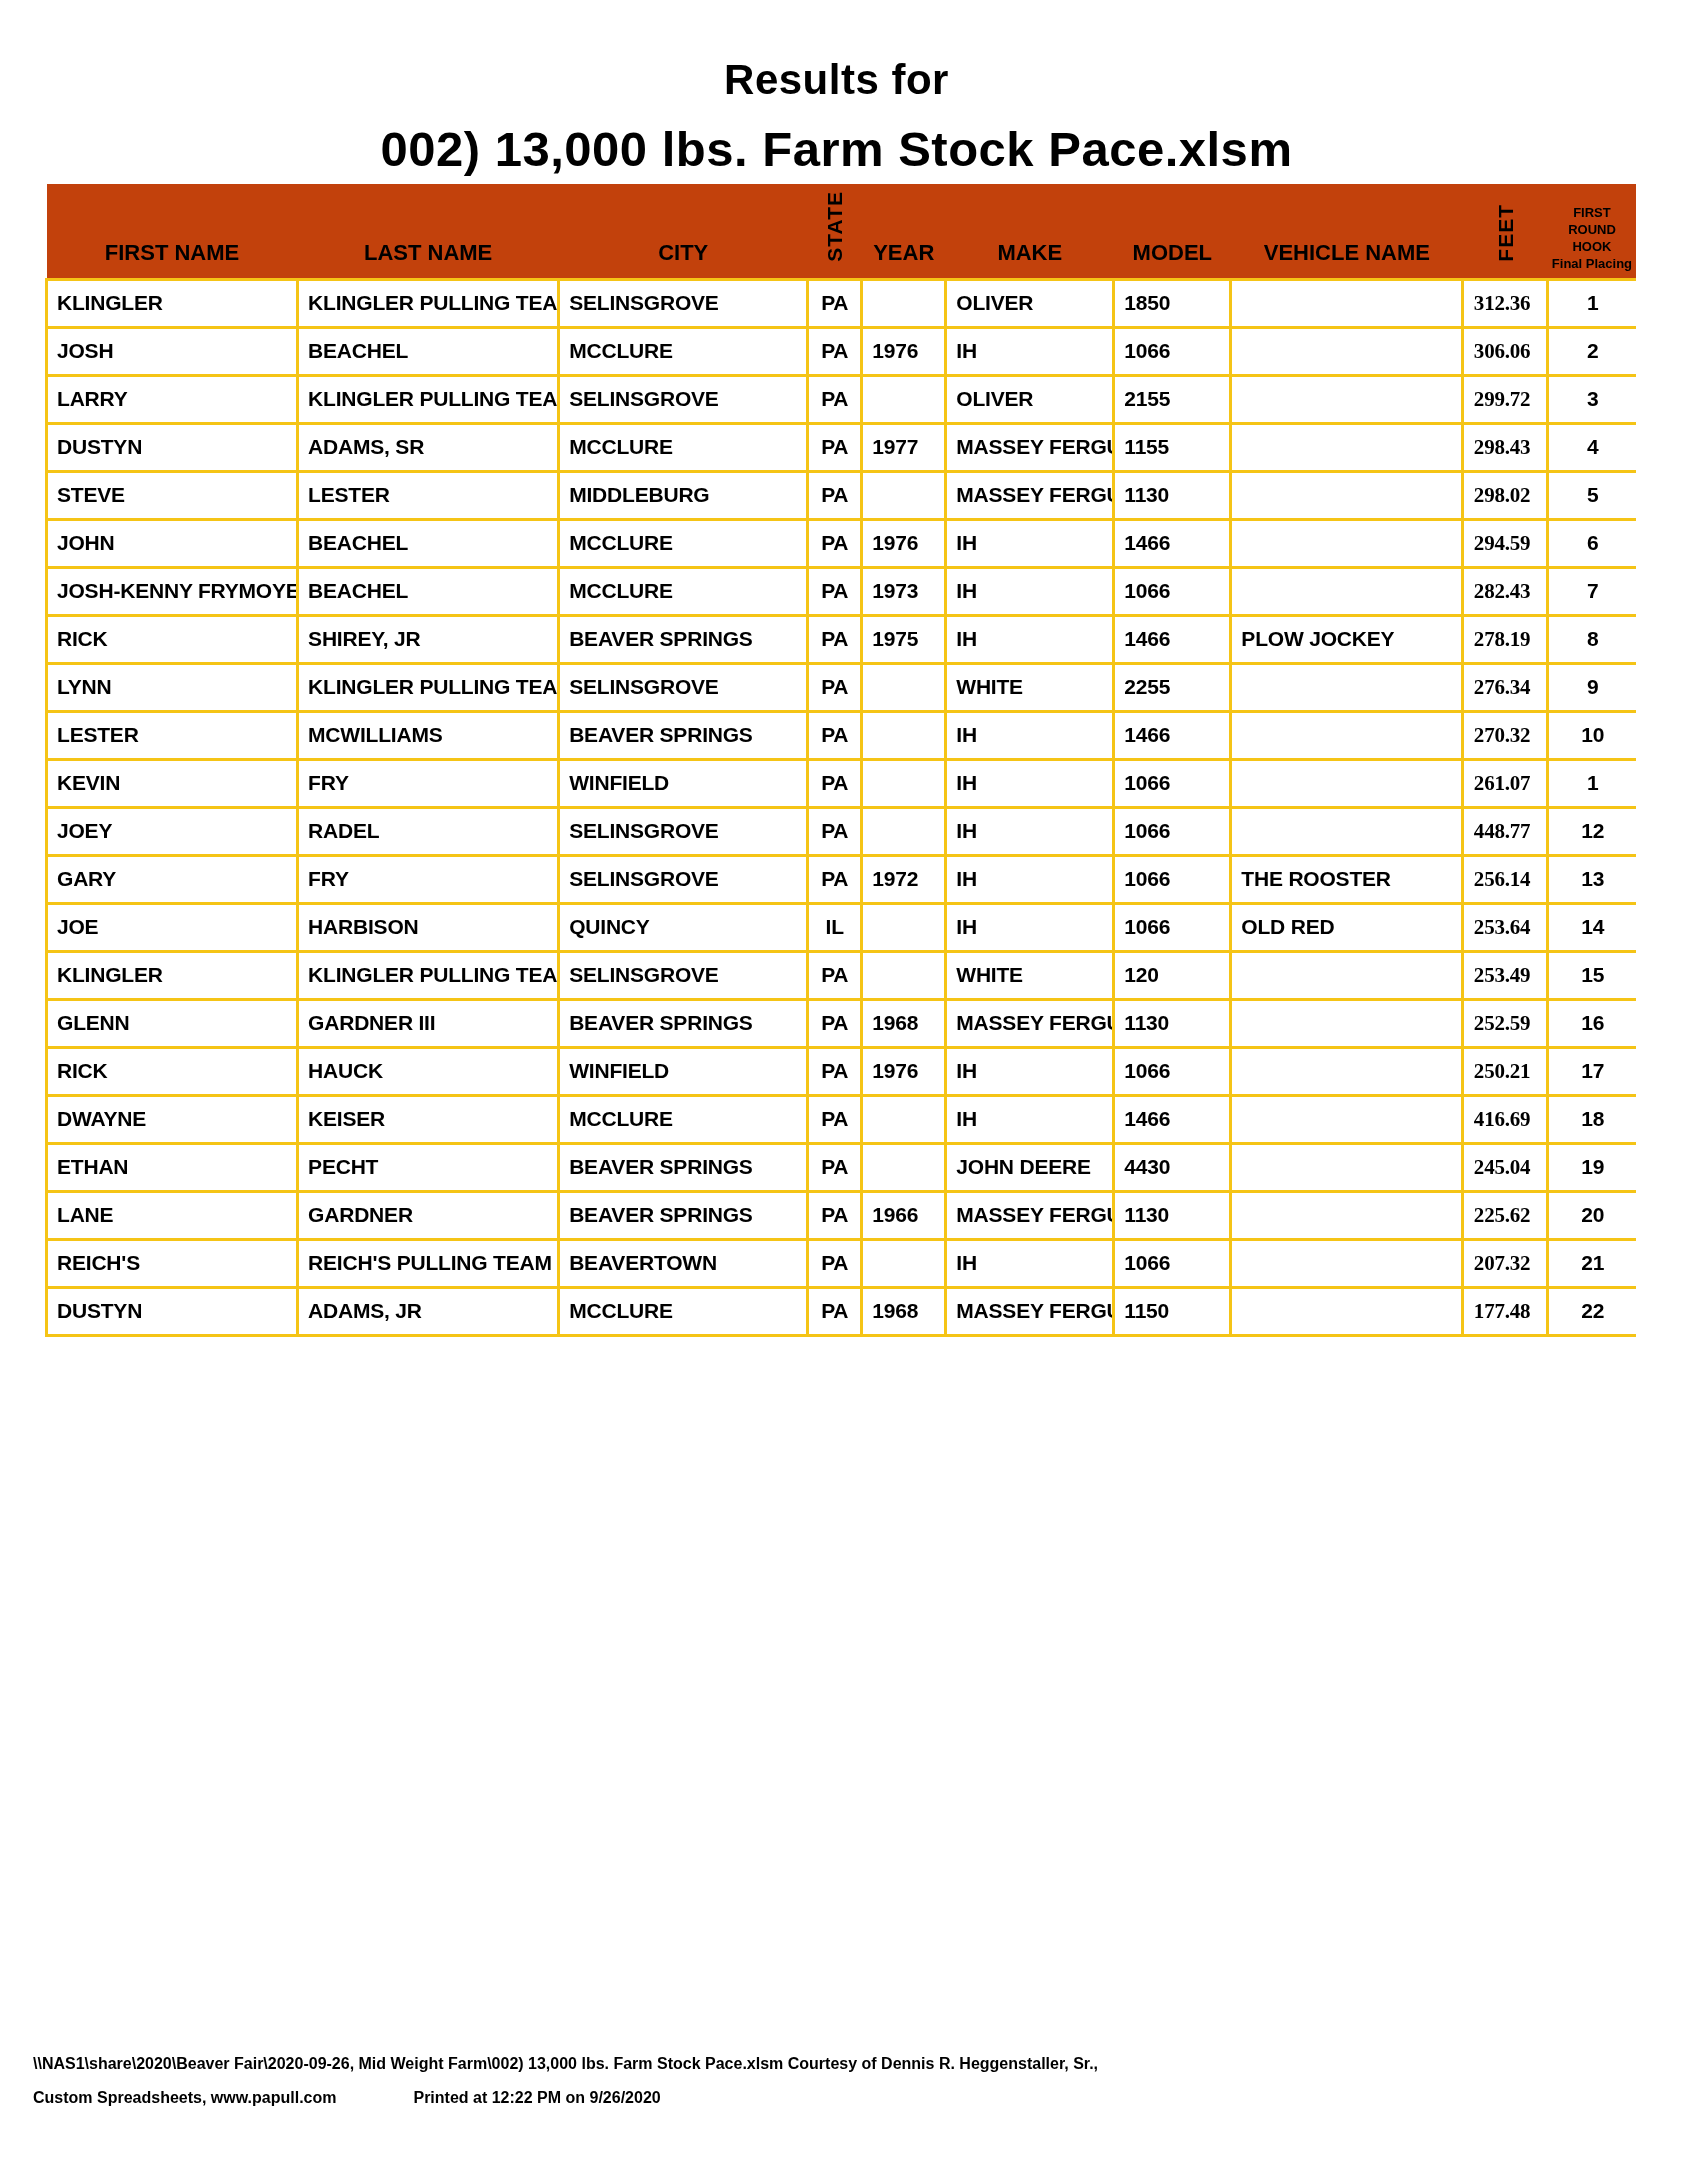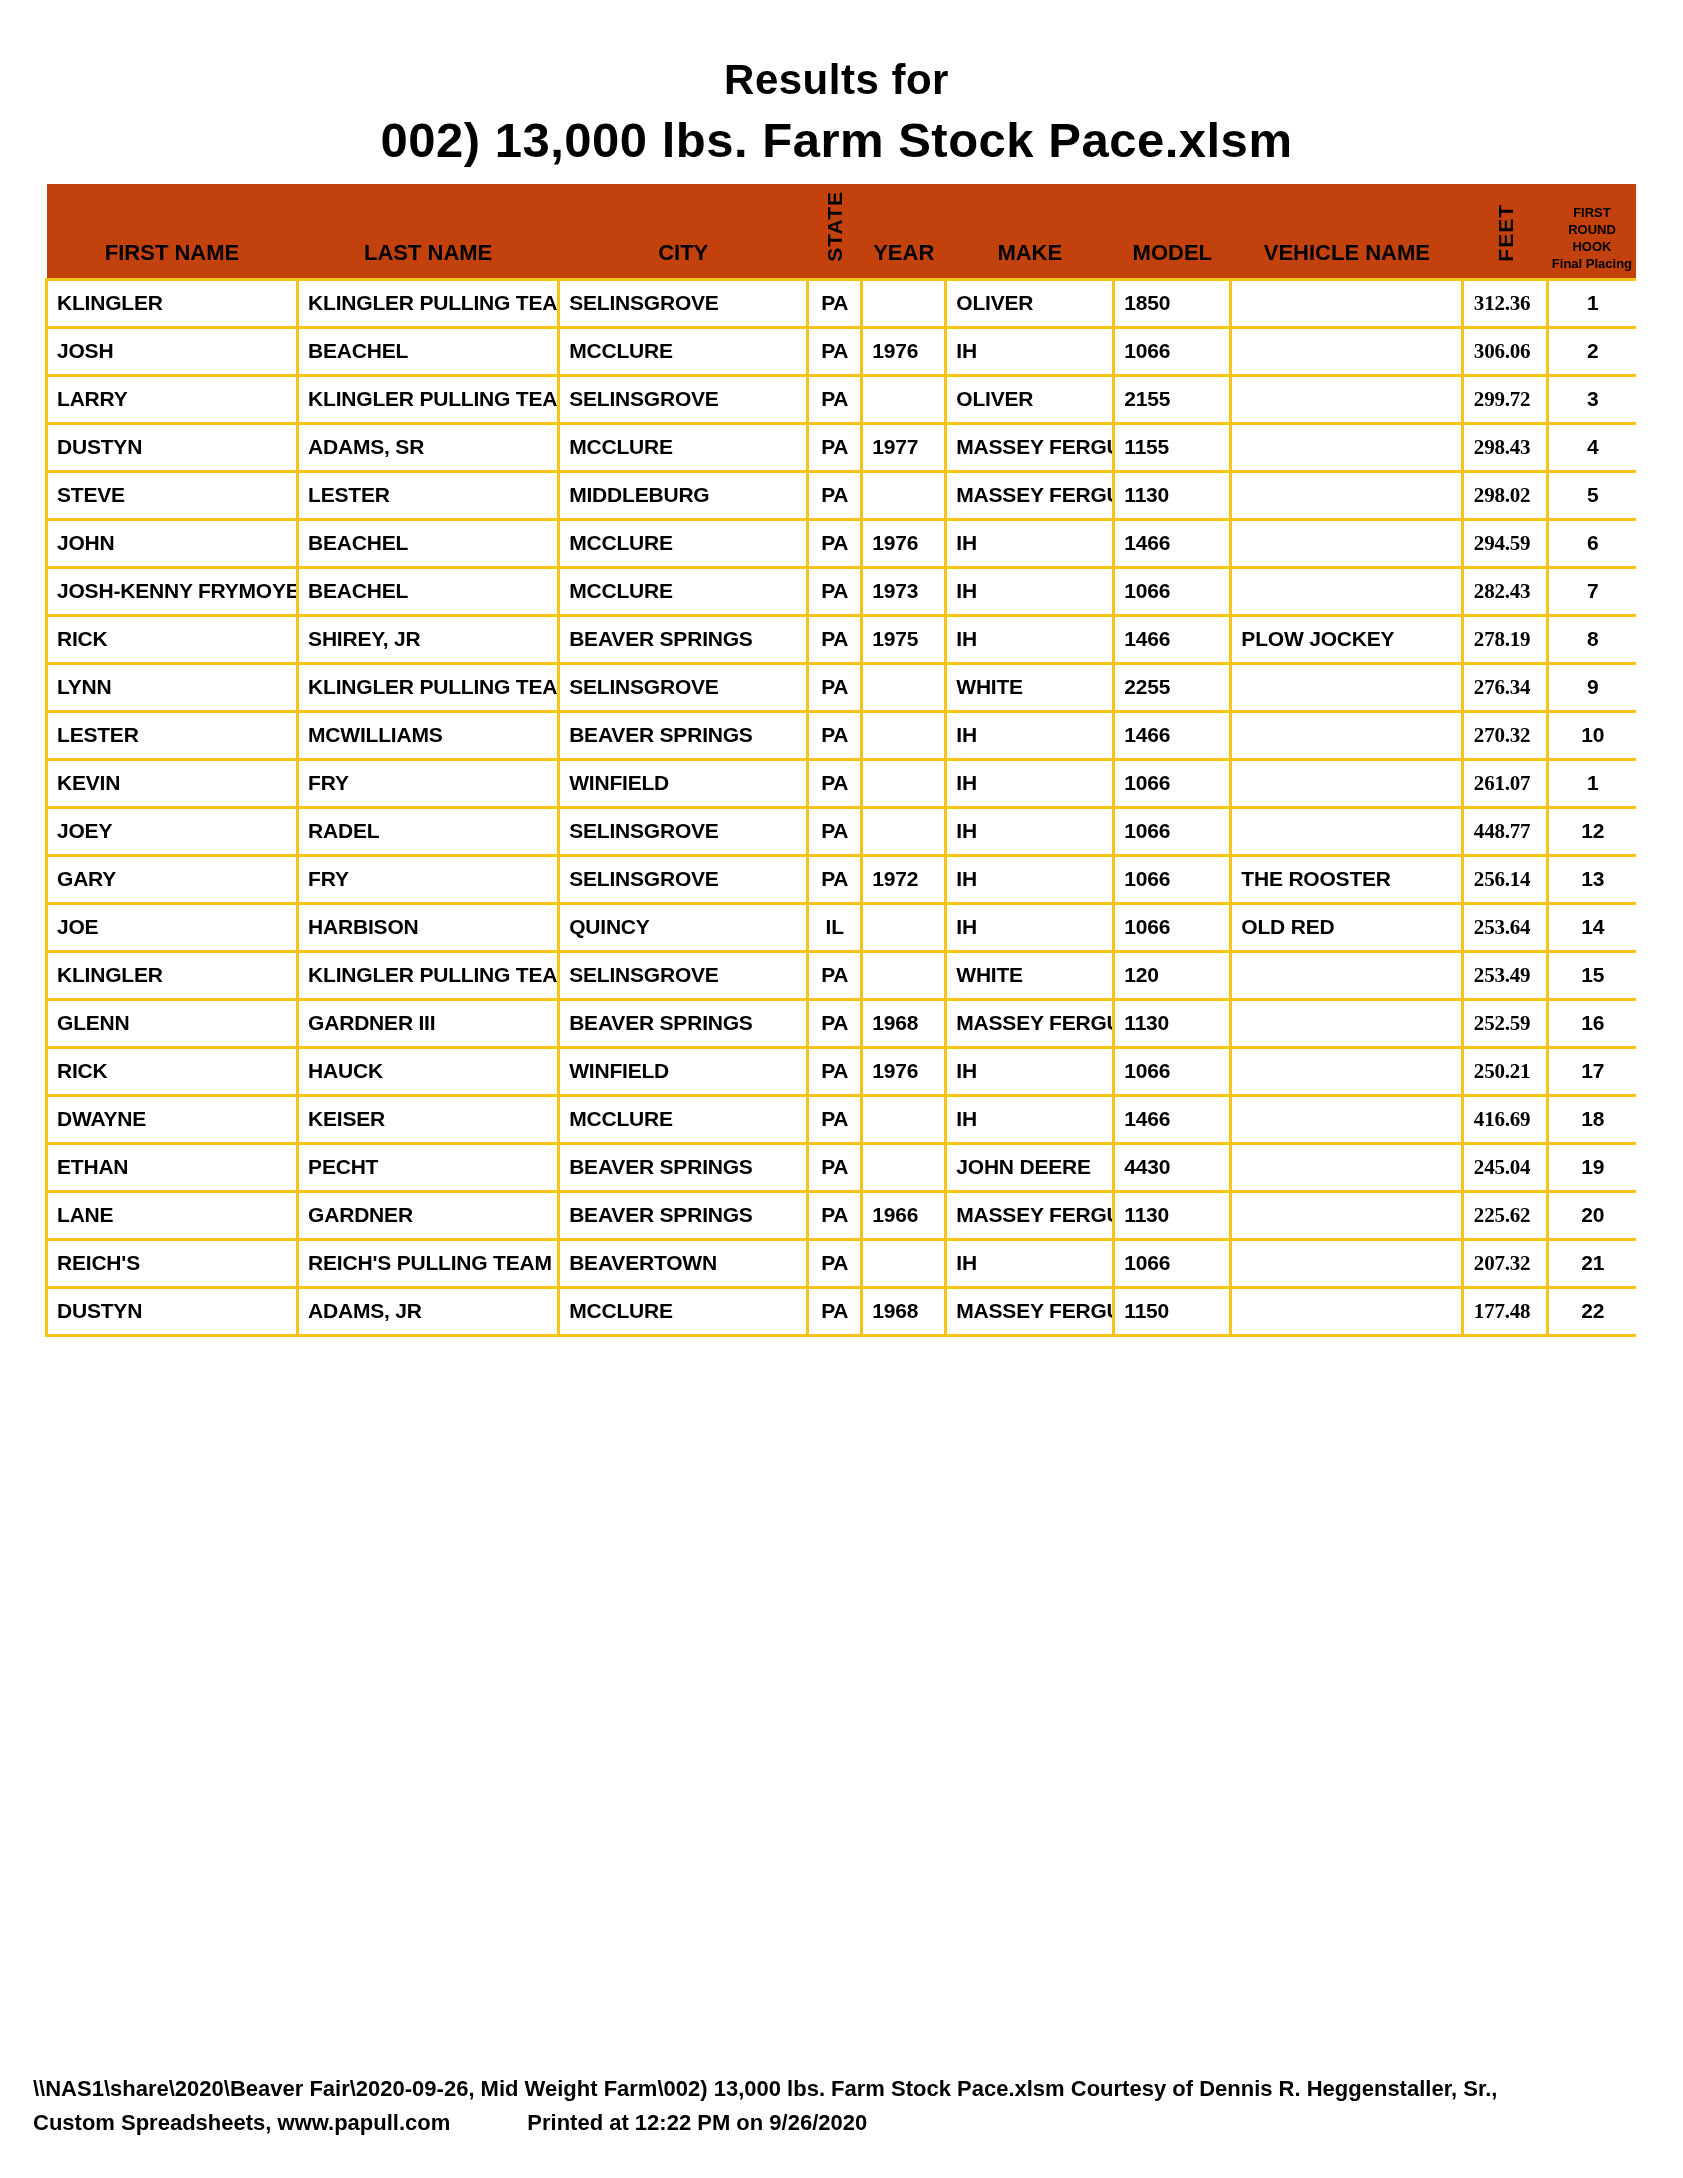--- a/index.html
+++ b/index.html
@@ -9,21 +9,21 @@
     font-family: "Liberation Sans", sans-serif;
     color: #000;
     position: relative;
     overflow: hidden;
   }
   .sheet { position: absolute; inset: 0; background: #fff; border-radius: 19px; }
 
   
   .title-block { position: absolute; top: 57px; left: 0; width: 1673px; text-align: center; }
   .title-line1 { font-size: 42px; font-weight: bold; letter-spacing: 0.5px; line-height: 46px; }
-  .title-line2 { font-size: 49px; font-weight: bold; letter-spacing: 0.5px; line-height: 53px; margin-top: 11px; }
+  .title-line2 { font-size: 49px; font-weight: bold; letter-spacing: 0.5px; line-height: 53px; margin-top: 20px; }
 
   
   table.results {
     position: absolute; left: 45px; top: 184px;
     border-collapse: collapse;
     table-layout: fixed;
     width: 1591px;
   }
   thead th {
     border: none;
@@ -60,23 +60,22 @@
     vertical-align: middle;
     background: #fff;
   }
   tbody td.c-state { text-align: center; padding: 0; }
   tbody td.c-feet  { text-align: right; padding: 0 16px 0 0; font-family: Liberation Serif, serif; }
   tbody td.c-place { text-align: center; padding: 0; border-right: none; }
 
   
   .footer {
     position: absolute; left: 33px; top: 2047px;
-    font-size: 22px; font-weight: bold; line-height: 34px;
+    font-size: 16px; font-weight: bold; line-height: 34px;
     white-space: nowrap;
-    margin-top: 25px;
   }
   .footer .printed { margin-left: 77px; }
 </style>
 </head>
 <body>
 
 <div class="sheet">
 
   <div class="title-block">
     <div class="title-line1">Results for</div>

